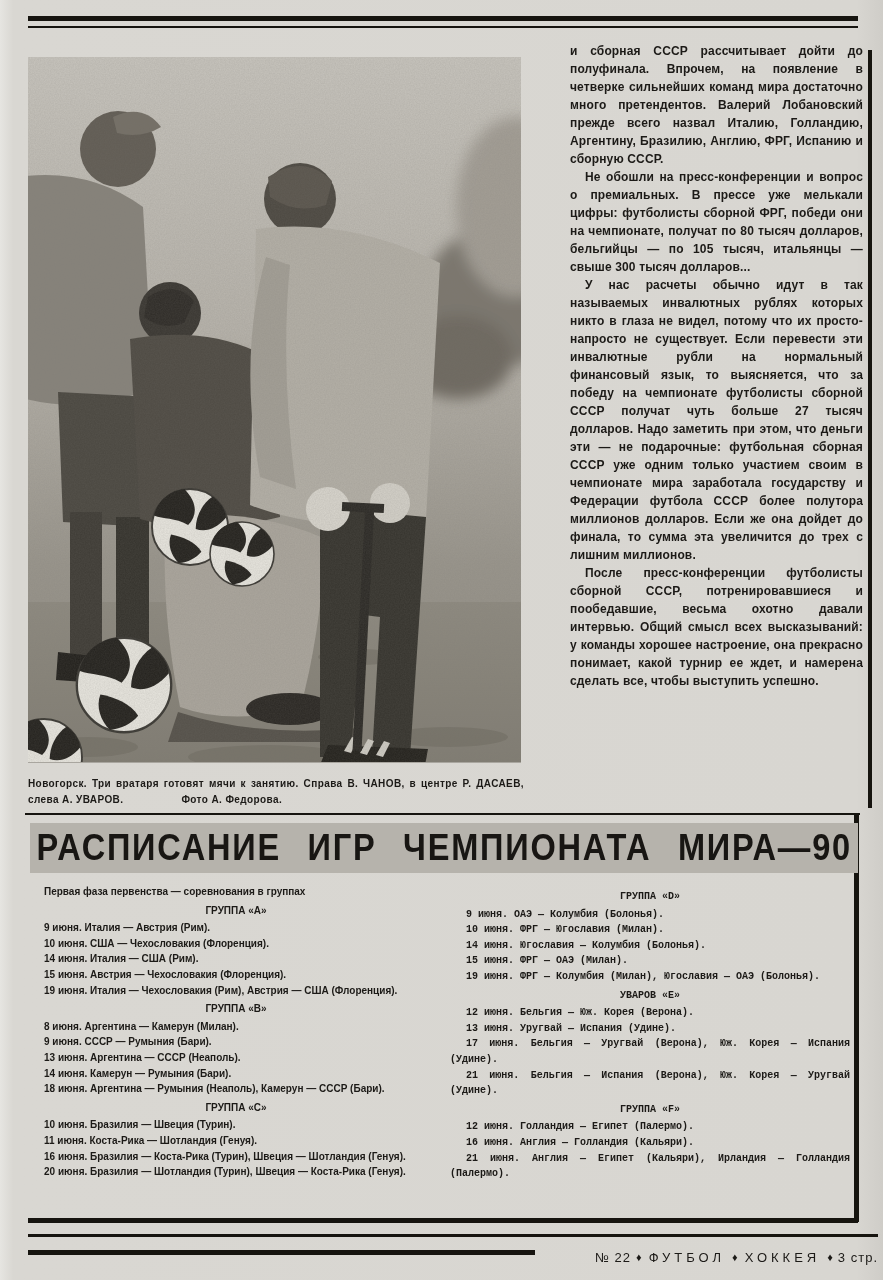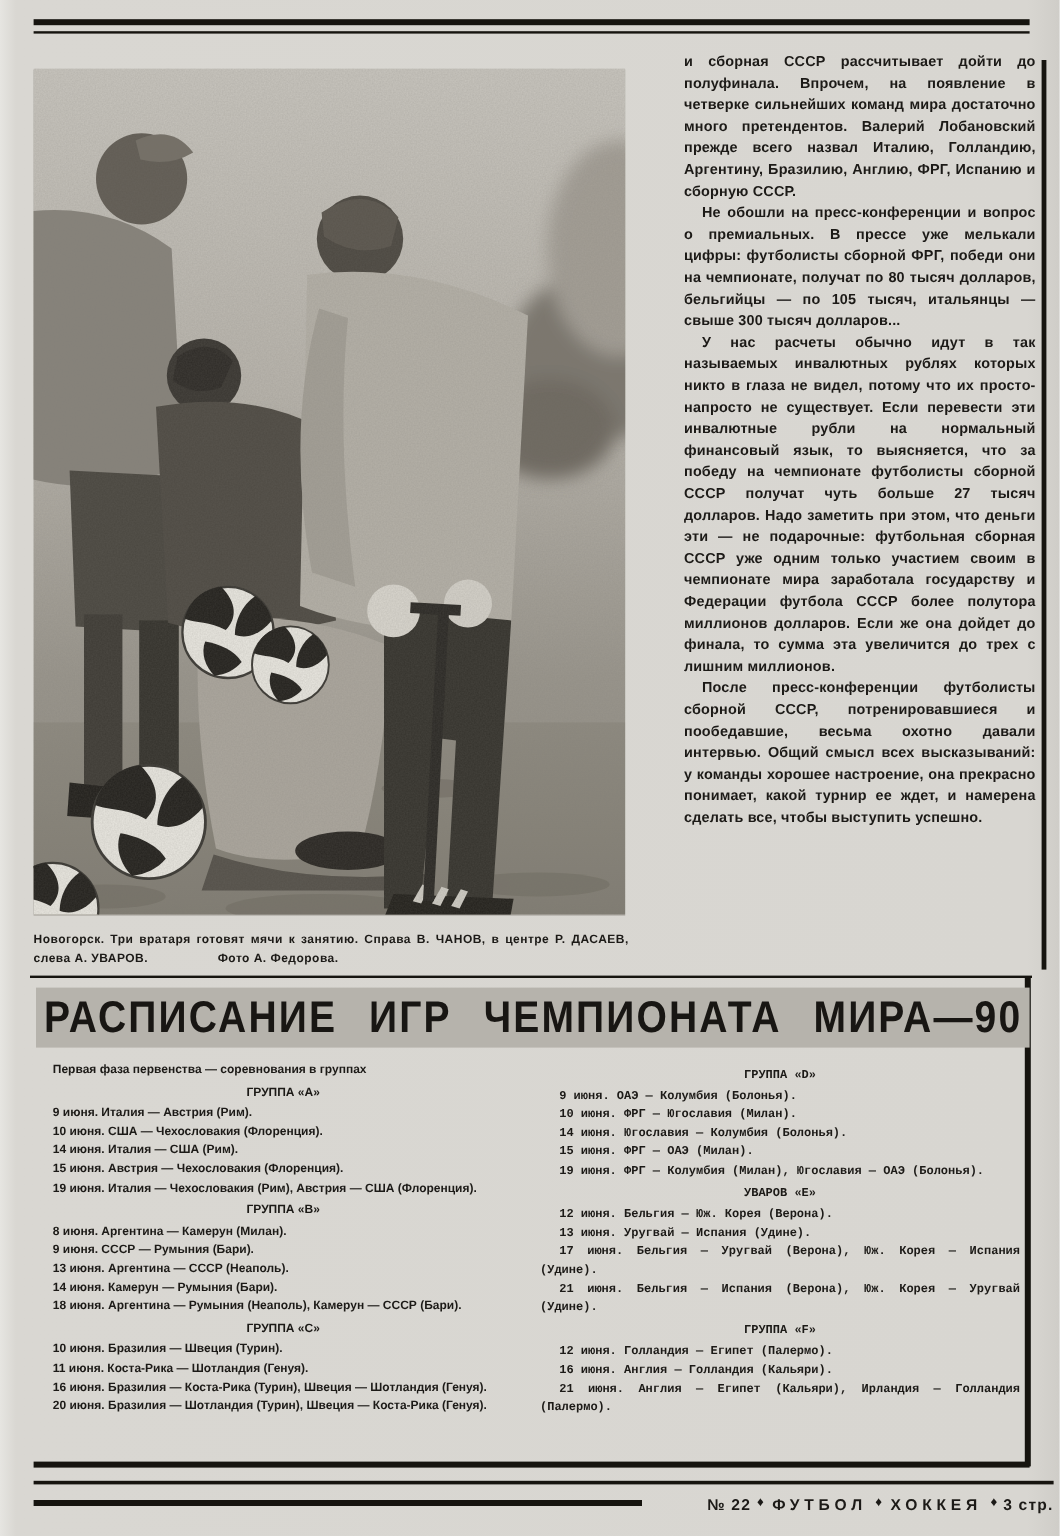--- a/index.html
+++ b/index.html
@@ -38,22 +38,22 @@
   #sched-right{left:450px;top:886px;width:400px;font-family:Liberation Mono, monospace;}
   .sched-col{font-size:10px;line-height:15.6px;font-weight:bold;}
   .sched-col p{margin:0;}
   .sched-col .intro{text-indent:16px;margin-bottom:2px;}
   .sched-col .group-head{text-align:center;margin:3px 0 2px;}
   .sched-col .match{text-indent:16px;text-align:justify;}
   
   #bottom-rule-1{left:28px;top:1218px;width:830px;height:5px;}
   #bottom-rule-2{left:28px;top:1234px;width:850px;height:3px;}
   #bottom-rule-3{left:28px;top:1250px;width:507px;height:5px;}
-  #footer{left:540px;top:1246px;width:338px;height:22px;display:flex;
-    justify-content:flex-end;font-size:13px;font-weight:bold;white-space:nowrap;}
+  #footer{left:540px;top:1246px;width:338px;height:22px;display:flex;align-items:center;
+    justify-content:flex-end;font-size:13px;font-weight:normal;white-space:nowrap;}
   #footer span{display:inline-block;}
   #footer .word{letter-spacing:4px;margin:0 2px;}
   #footer .diamond{font-size:11px;margin:0 5px;}
   #footer .issue{letter-spacing:1px;}
   #footer .pagenum{letter-spacing:1px;}
 </style>
 </head>
 <body>
 
 <div class="abs rule" id="top-rule-1"></div>

